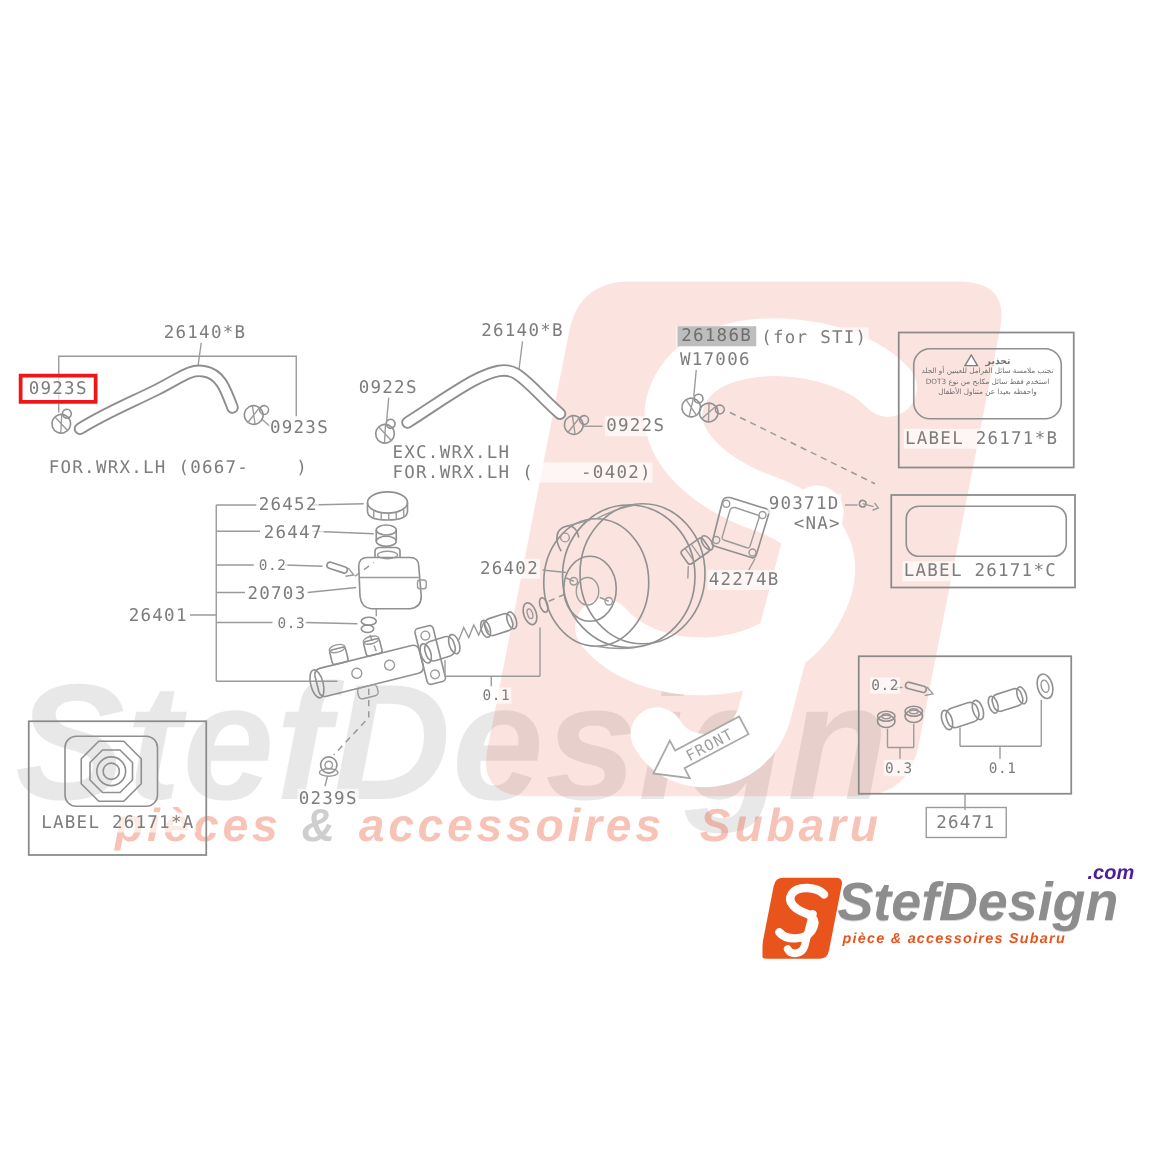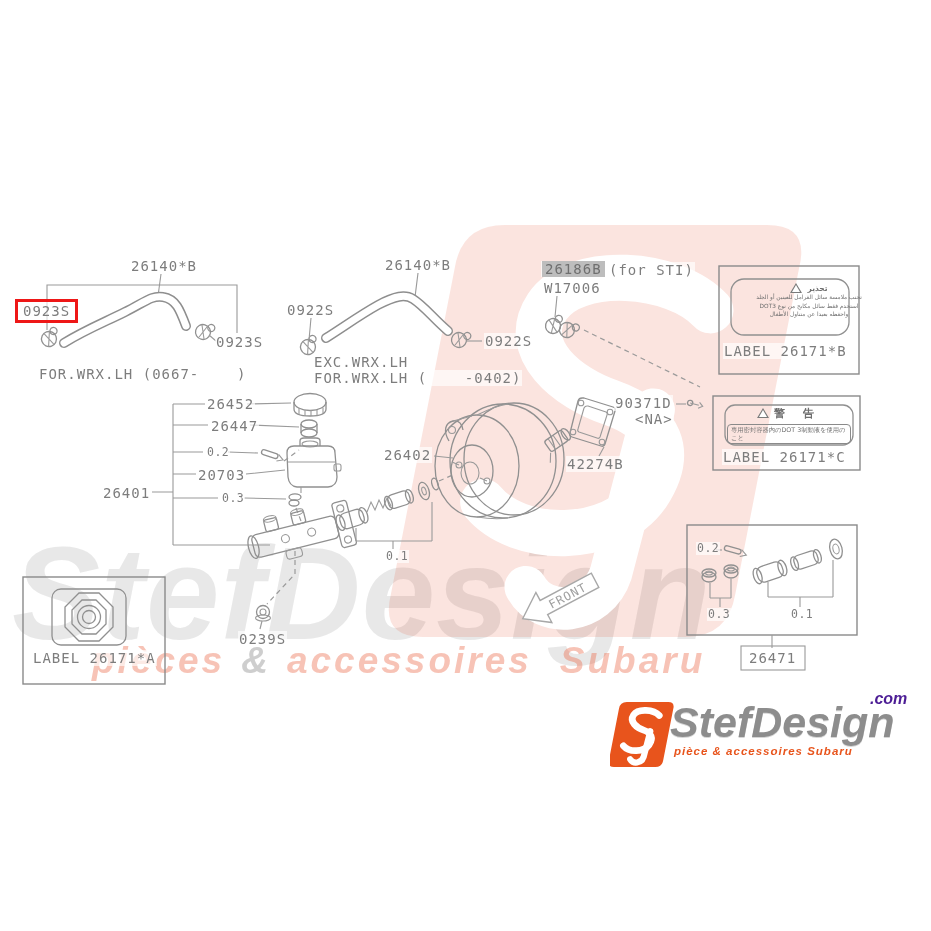--- a/index.html
+++ b/index.html
@@ -326,37 +326,30 @@
   <div class="lbl" style="left:197px;top:467px">20703</div>
   <div class="lbl qty" style="left:221px;top:492px">0.3</div>
   <div class="lbl" style="left:102px;top:485px">26401</div>
   <div class="lbl qty" style="left:385px;top:550px">0.1</div>
   <div class="lbl" style="left:238px;top:631px">0239S</div>
 
   <div class="lbl" style="left:32px;top:650px">LABEL 26171*A</div>
   <div class="lbl" style="left:723px;top:343px">LABEL 26171*B</div>
   <div class="lbl" style="left:722px;top:449px">LABEL 26171*C</div>
 
-  <div class="warn-wrap" style="left:752px;top:281px;width:114px;height:40px">
+  <div class="warn-wrap" style="left:733px;top:281px;width:114px;height:40px">
     <div class="warn-head">
       <span class="tri"></span>
       <span class="warn-ar-title">تحذير</span>
     </div>
     <div class="warn-ar-line">تجنب ملامسة سائل الفرامل للعينين أو الجلد</div>
     <div class="warn-ar-line">استخدم فقط سائل مكابح من نوع DOT3</div>
     <div class="warn-ar-line">واحفظه بعيدا عن متناول الأطفال</div>
   </div>
 
-  <div class="warn-wrap" style="left:727px;top:406px;width:124px;height:38px">
-    <div class="warn-head">
-      <span class="tri"></span>
-      <span class="warn-cjk-title">警 告</span>
-    </div>
-    <div class="warn-cjk-line">専用密封容器内のDOT 3制動液を使用のこと</div>
-  </div>
 
   <div class="lbl qty" style="left:696px;top:542px">0.2</div>
   <div class="lbl qty" style="left:707px;top:608px">0.3</div>
   <div class="lbl qty" style="left:790px;top:608px">0.1</div>
   <div class="lbl" style="left:748px;top:650px">26471</div>
 </div>
 
 <div id="logo">
   <svg width="70" height="80" style="position:absolute;left:12px;top:8px" viewBox="0 0 125 125">
     <path d="M30,2 L104,2 Q116,2 113,14 L95,106 Q93,118 81,118 L7,118 Q-5,118 -2,106 L16,14 Q18,2 30,2 Z" fill="#e8541c"></path>

